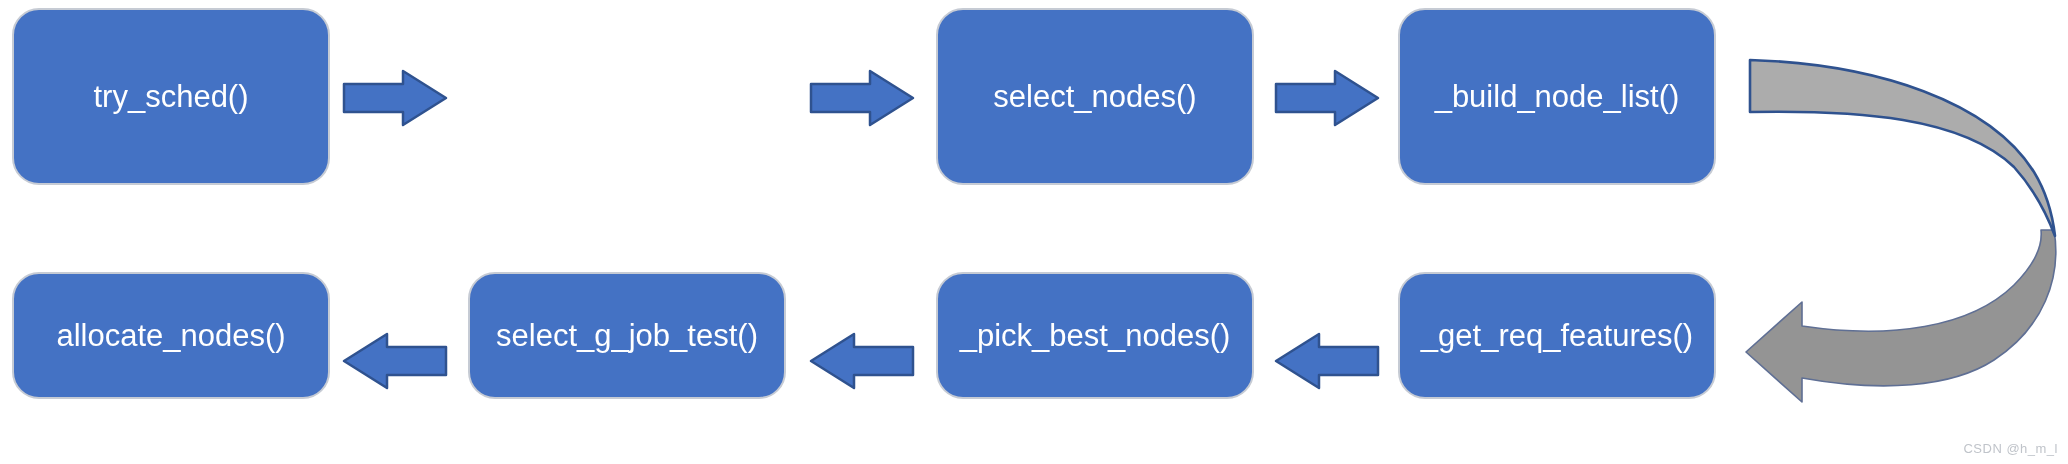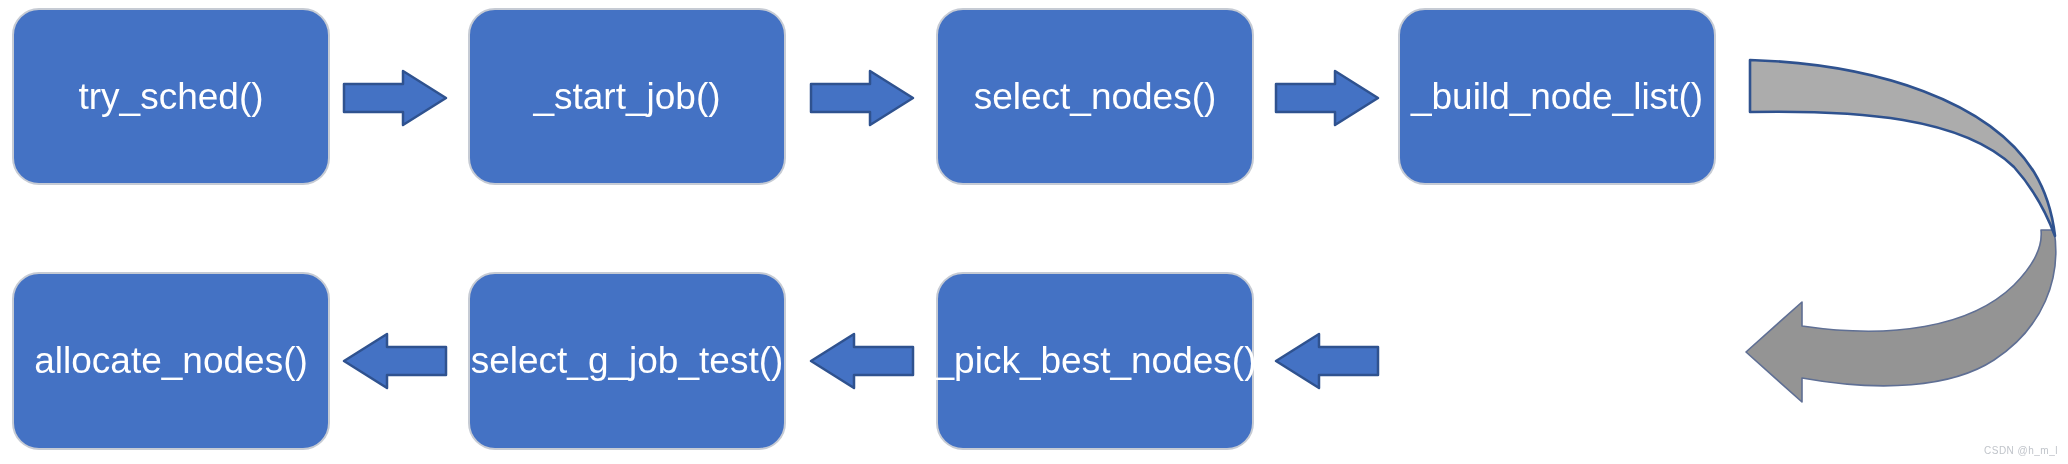--- a/index.html
+++ b/index.html
@@ -12,61 +12,61 @@
   }
   .flow-node{
     position:absolute;
     width:318px;height:177px;
     background:#4472C4;
     border:2px solid #c6cbd4;
     border-radius:27px;
     box-sizing:border-box;
     display:flex;align-items:center;justify-content:center;
     color:#ffffff;
-    font-size:37px;
+    font-size:31px;
     letter-spacing:0px;
     white-space:nowrap;
   }
   .row1{top:8px;}
-  .row2{top:272px;height:178px;}
+  .row2{top:272px;height:127px;}
   .bx0{left:12px;}
   .bx1{left:468px;}
   .bx2{left:936px;text-align:center;}
   .bx3{left:1398px;justify-content:center;}
   .block-arrow{position:absolute;width:106px;height:58px;}
   .ar1{top:69px;}
   .ar2{top:332px;}
   .ag0{left:342px;}
   .ag1{left:809px;}
   .ag2{left:1274px;}
   #curved-arrow-svg{position:absolute;left:1738px;top:40px;}
   #watermark{
     position:absolute;right:10px;bottom:8px;
-    color:#c0c4ca;font-size:10px;
+    color:#c0c4ca;font-size:13px;
     letter-spacing:0.5px;
   }
 </style>
 </head>
 <body>
 
 <div id="canvas">
 
   <div class="flow-node row1 bx0">
     <span>try_sched()</span>
   </div>
-  <div class="flow-node row1 bx1">
-    <span>_start_job()</span>
-  </div>
   <div class="flow-node row1 bx2">
     <span>select_nodes()</span>
   </div>
   <div class="flow-node row1 bx3">
     <span>_build_node_list()</span>
   </div>
 
+  <div class="flow-node row2 bx3">
+    <span>_get_req_features()</span>
+  </div>
   <div class="flow-node row2 bx1">
     <span>select_g_job_test()</span>
   </div>
   <div class="flow-node row2 bx2">
     <span>_pick_best_nodes()</span>
   </div>
   <div class="flow-node row2 bx0">
     <span>allocate_nodes()</span>
   </div>
 

